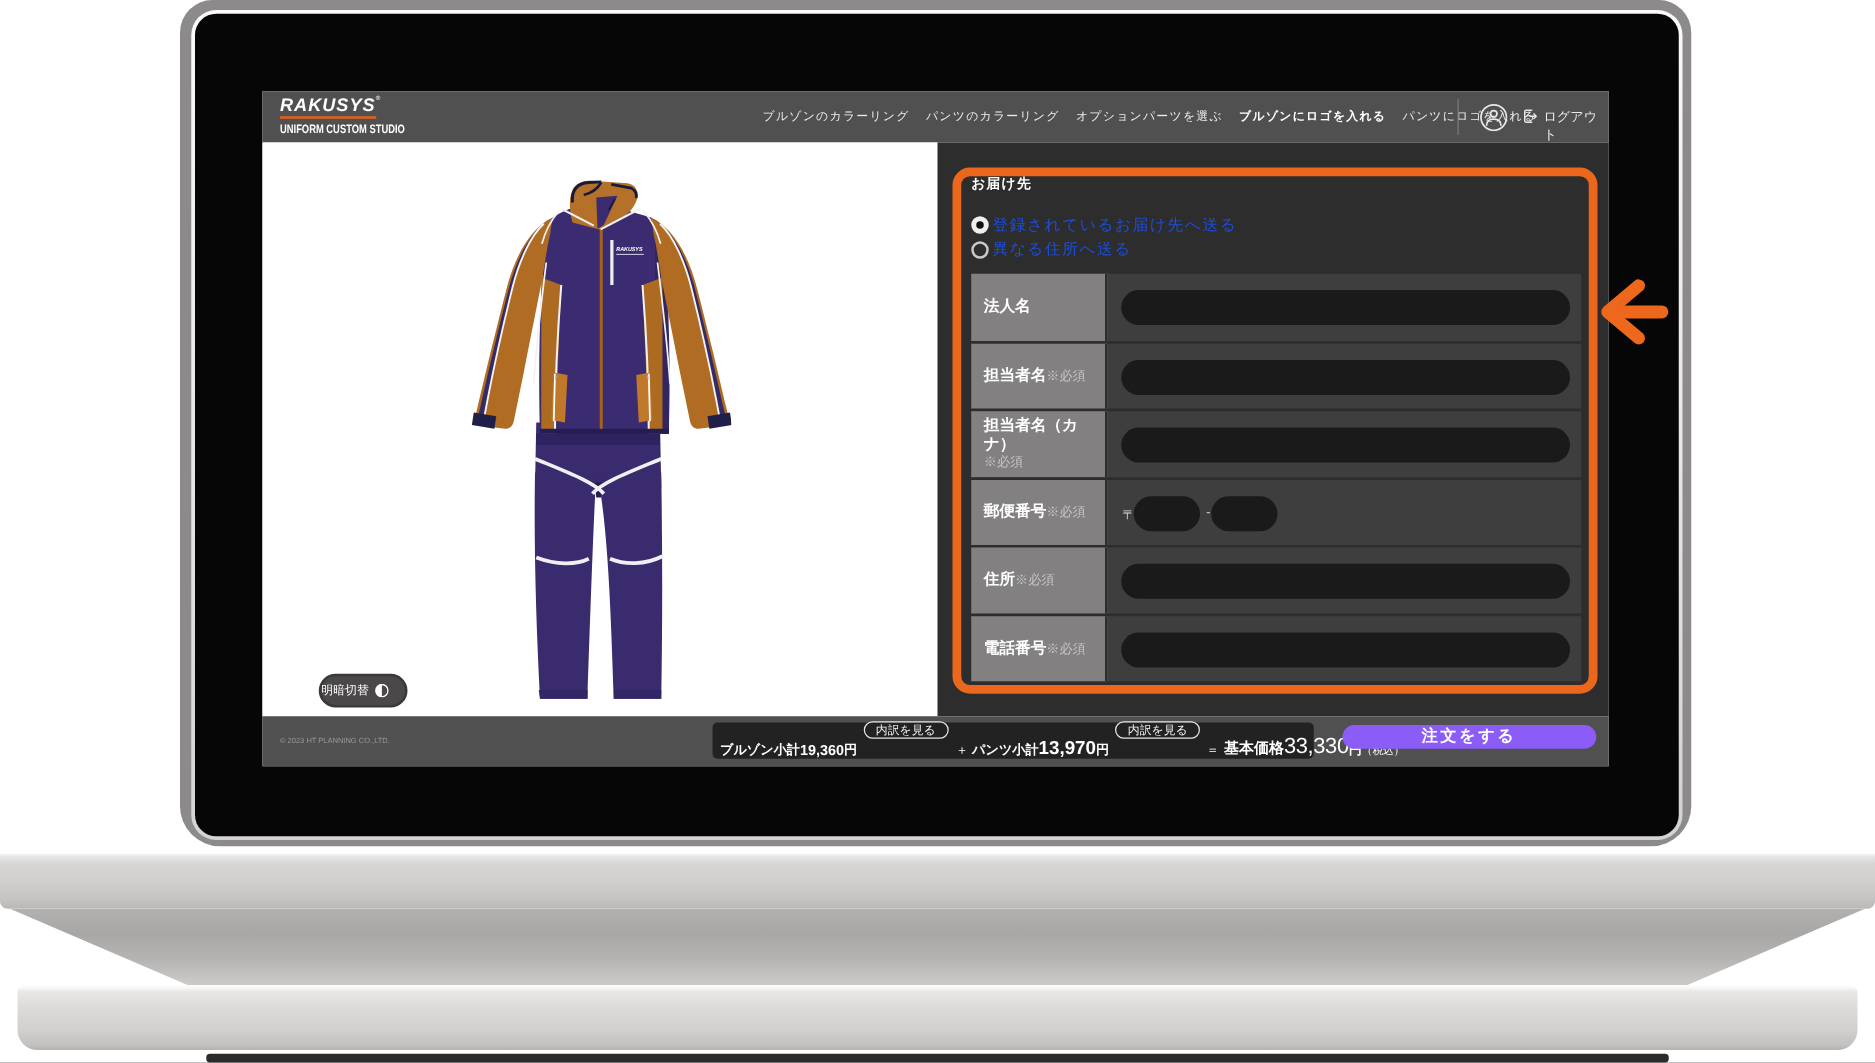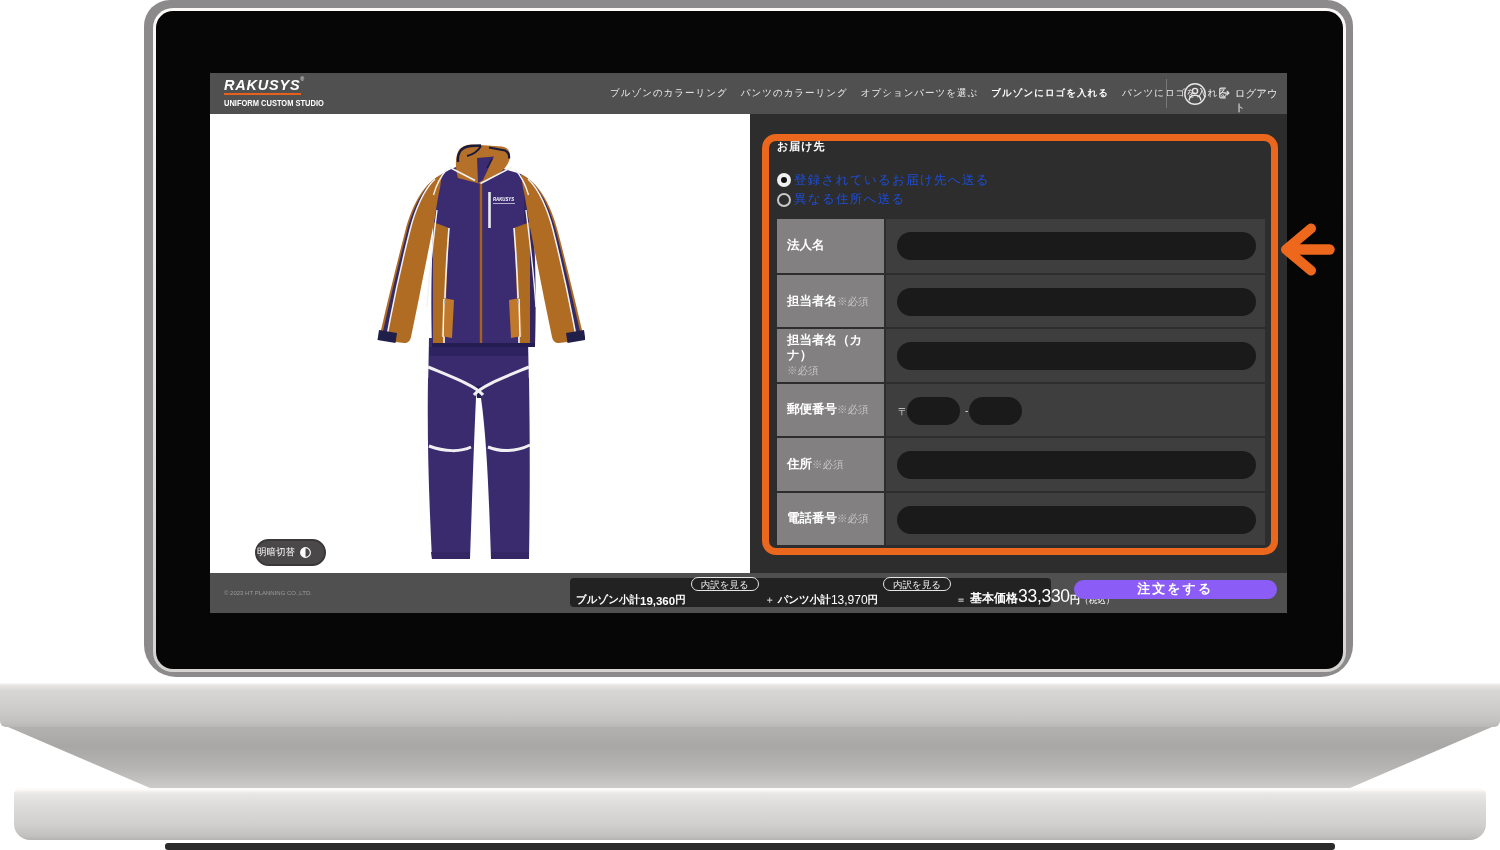--- a/index.html
+++ b/index.html
@@ -182,21 +182,21 @@
 
   <div id="ftr">
     <div id="copyr">© 2023 HT PLANNING CO.,LTD.</div>
     <div id="subbar">
       <span style="font-weight:bold">ブルゾン小計</span>
         <span style="font-weight:bold;font-size:11.5px">19,360</span>
         <span style="font-weight:bold">円</span>
       <span class="olb">内訳を見る</span>
       <span style="font-size:10px;margin-left:1px">＋</span>
       <span style="font-weight:bold;margin-left:3px">パンツ小計</span>
-        <span style="font-weight:normal;font-size:12px">13,970</span>
+        <span style="font-weight:bold;font-size:15px">13,970</span>
         <span style="font-weight:bold">円</span>
       <span class="olb">内訳を見る</span>
       <span style="font-size:10px">＝</span>
       <span style="font-weight:bold;margin-left:4px;font-size:12px">基本価格</span>
         <span style="font-weight:normal;font-size:17.5px;letter-spacing:-.3px">33,330</span>
         <span style="font-weight:bold">円</span>
       <span style="font-size:8.5px">（税込）</span>
     </div>
     <div id="obtn">注文をする</div>
   </div>

